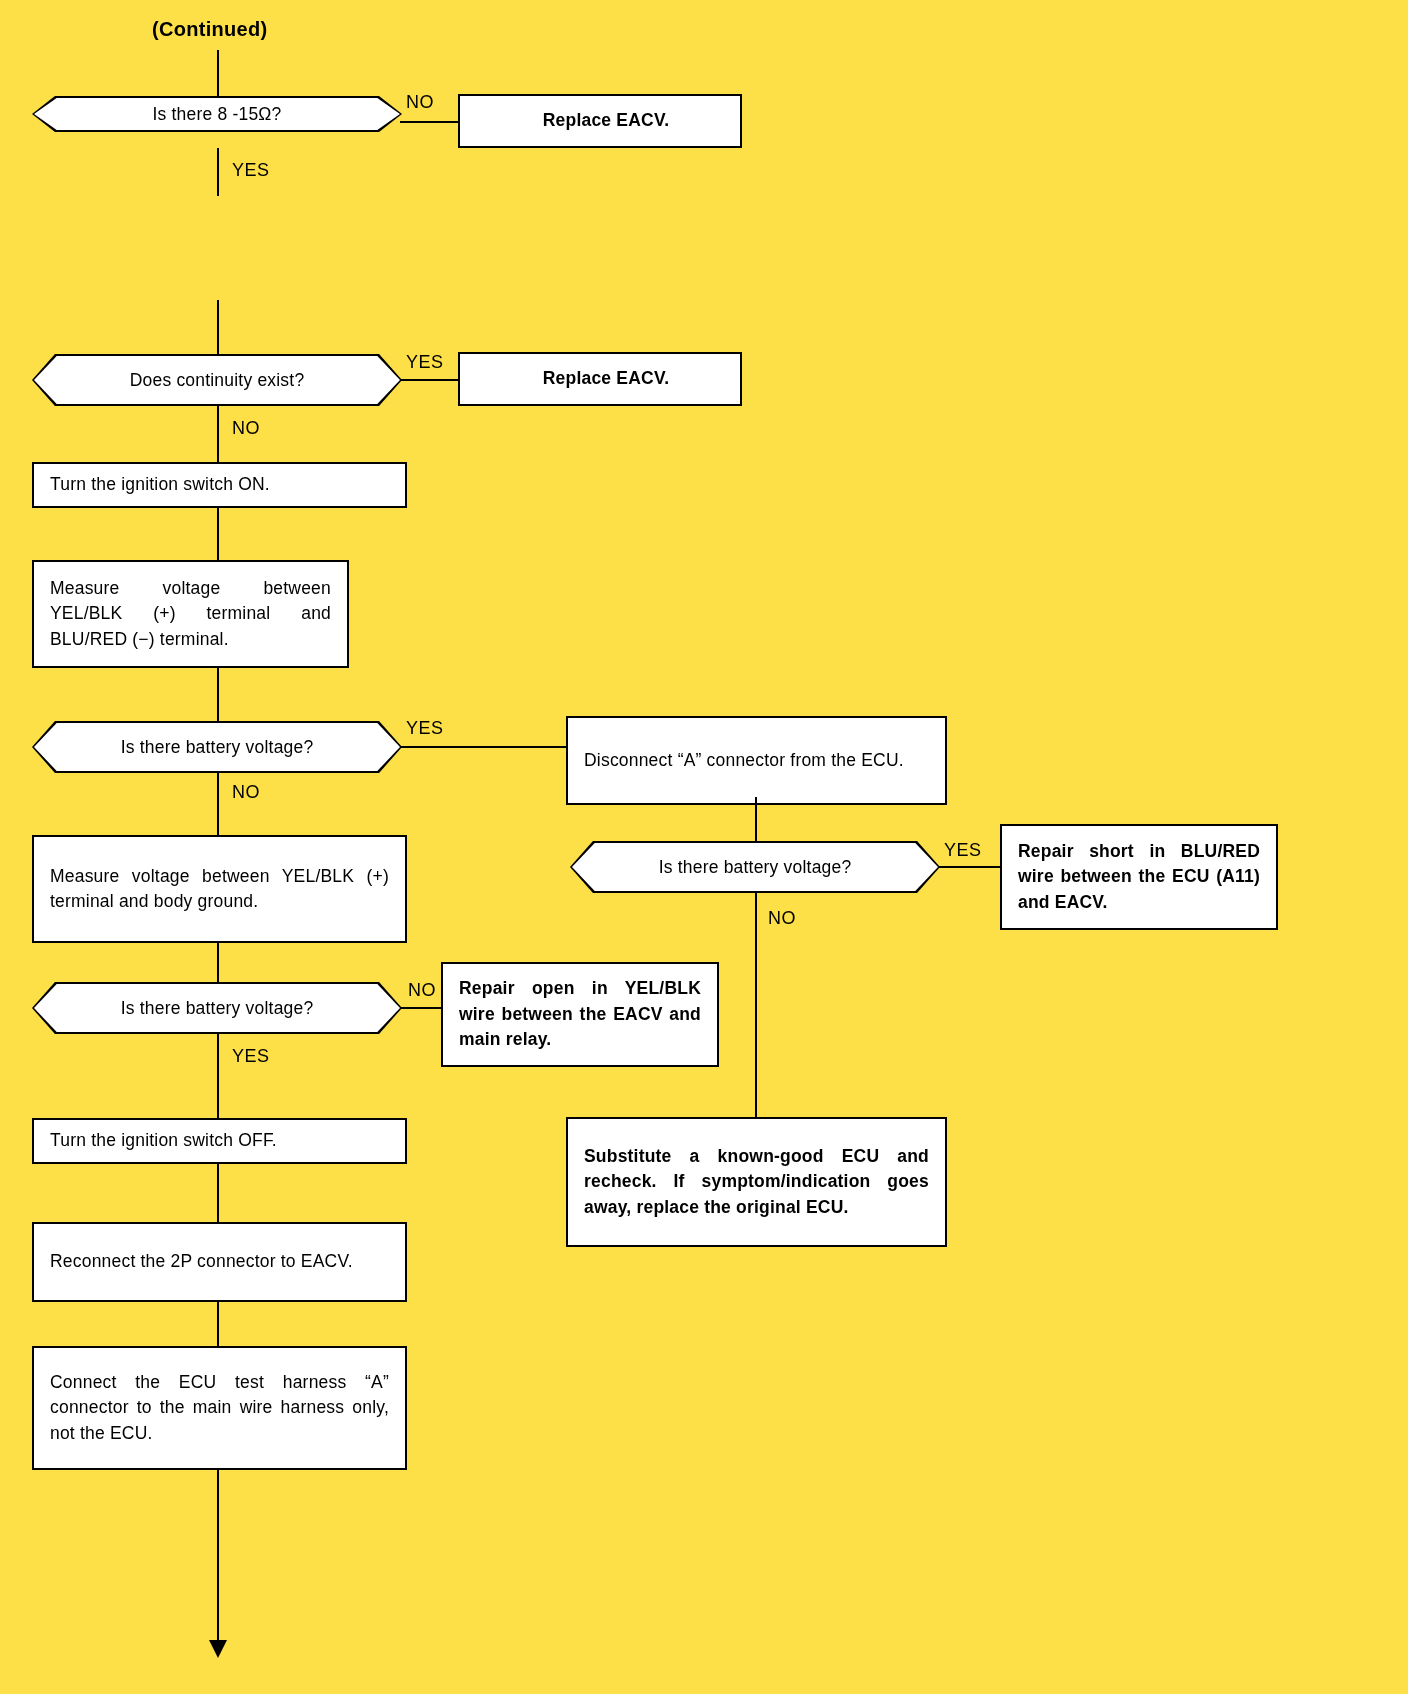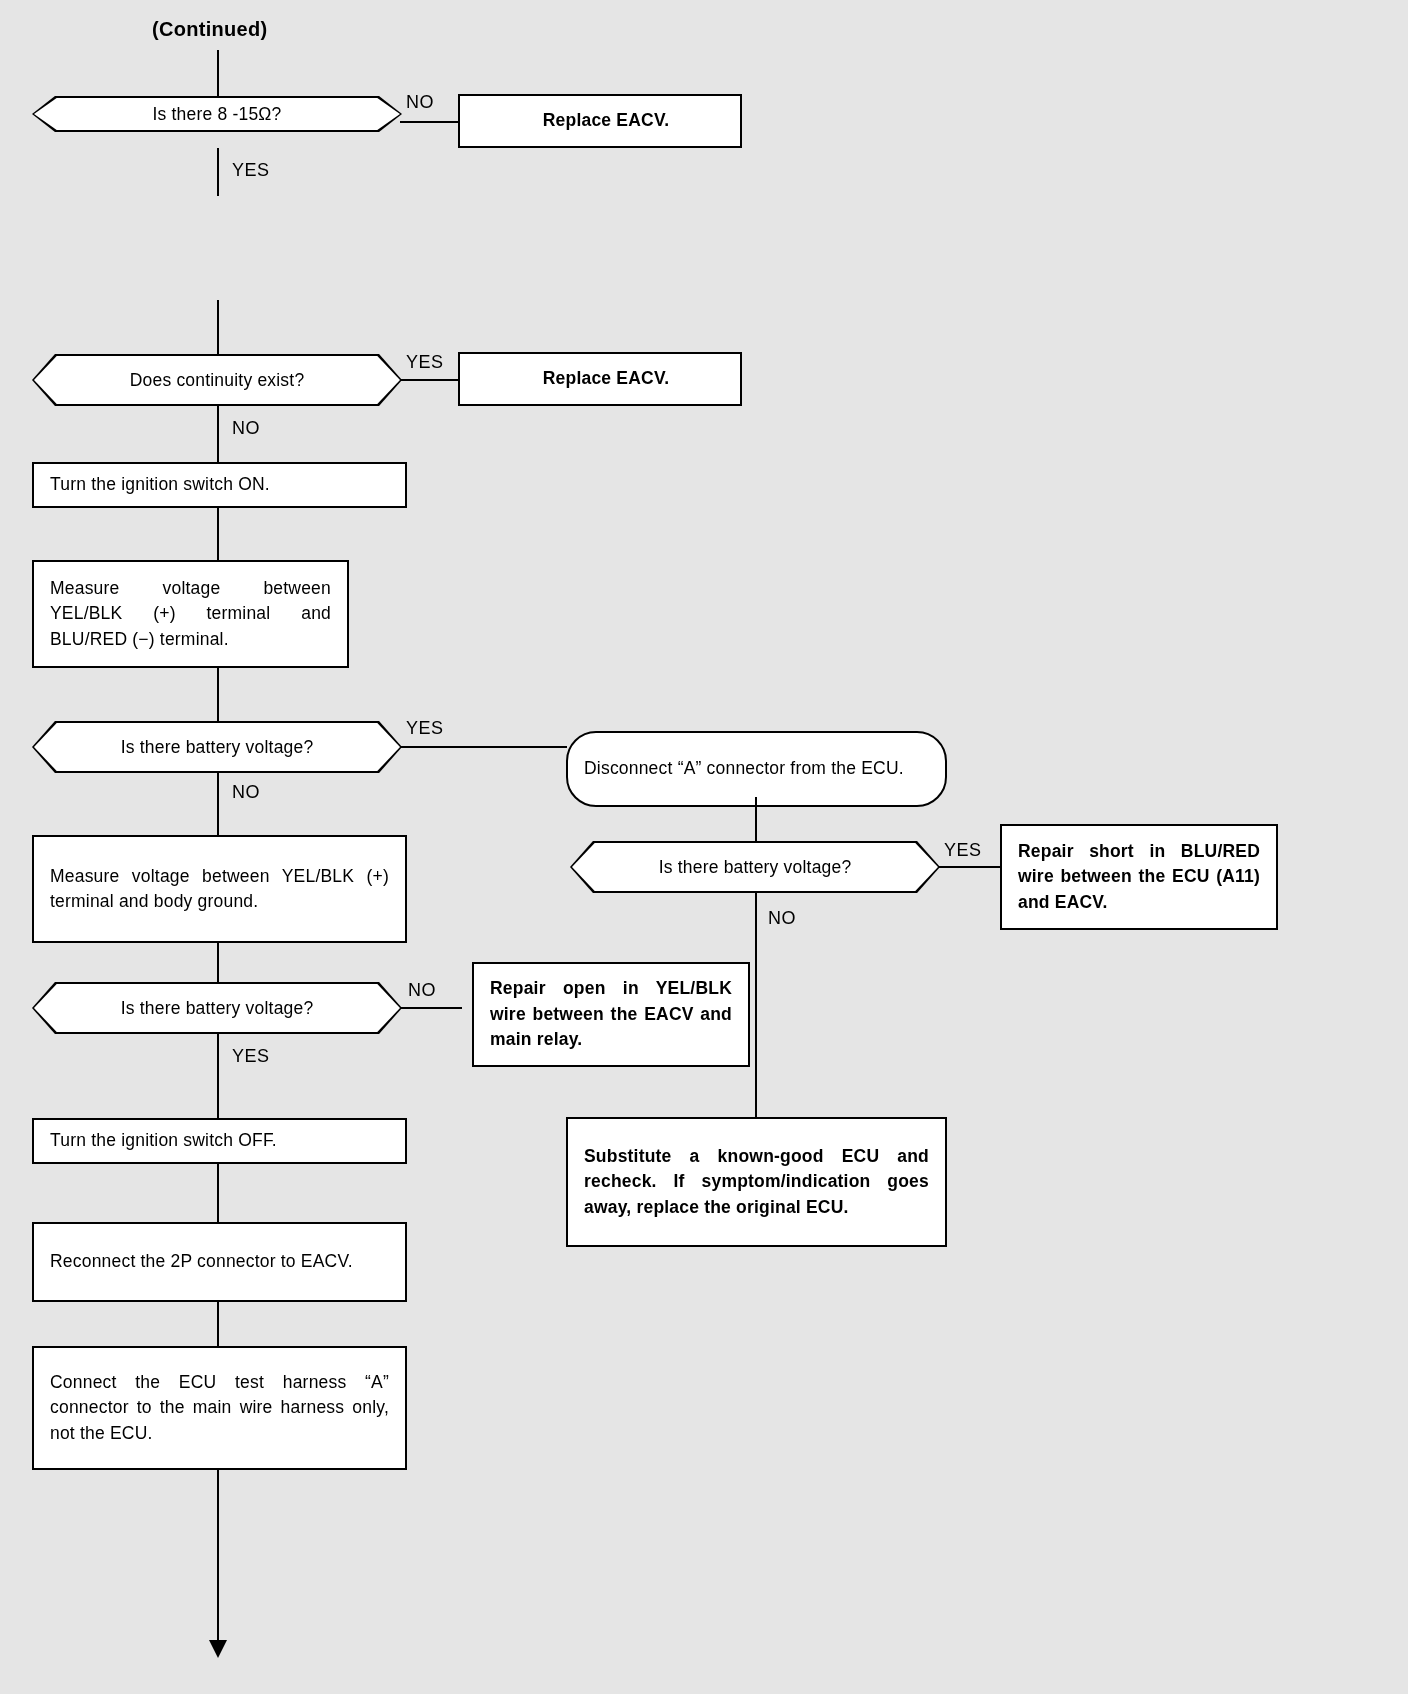--- a/index.html
+++ b/index.html
@@ -8,21 +8,21 @@
     background: #ffffff;
   }
   body {
     font-family: "Liberation Sans", sans-serif;
     color: #000000;
   }
   #page {
     position: relative;
     width: 1408px;
     height: 1694px;
-    background: #e5e5e5;
+    background: #fde047;
     overflow: hidden;
   }
   
   .node {
     position: absolute;
     box-sizing: border-box;
     background: #ffffff;
     border: 2px solid #000000;
     display: flex;
     align-items: center;
@@ -161,21 +161,21 @@
   <div class="vline" style="left:217px; top:668px; height:53px;"></div>
 
   <div class="decision" style="left:32px; top:721px; width:370px; height:52px;">
     <div class="inner"></div>
     <span class="txt">Is there battery voltage?</span>
   </div>
 
   <div class="hline" style="left:400px; top:746px; width:167px;"></div>
   <div class="edge-label" style="left:406px; top:718px;">YES</div>
 
-  <div class="node justified" style="left:566px; top:731px; width:381px; height:76px;border-radius:30px;">
+  <div class="node justified" style="left:566px; top:716px; width:381px; height:89px;">
     <span class="txt">Disconnect “A” connector from the ECU.</span>
   </div>
 
   <div class="vline" style="left:217px; top:773px; height:62px;"></div>
   <div class="edge-label" style="left:232px; top:782px;">NO</div>
 
   <div class="node justified" style="left:32px; top:835px; width:375px; height:108px;">
     <span class="txt">Measure voltage between YEL/BLK (+) terminal and body ground.</span>
   </div>
 
@@ -197,21 +197,21 @@
   <div class="vline" style="left:755px; top:893px; height:224px;"></div>
   <div class="edge-label" style="left:768px; top:908px;">NO</div>
 
   <div class="decision" style="left:32px; top:982px; width:370px; height:52px;">
     <div class="inner"></div>
     <span class="txt">Is there battery voltage?</span>
   </div>
 
   <div class="hline" style="left:400px; top:1007px; width:62px;"></div>
   <div class="edge-label" style="left:408px; top:980px;">NO</div>
-  <div class="node justified bold" style="left:472px; top:962px; width:278px; height:105px;">
+  <div class="node justified bold" style="left:441px; top:962px; width:278px; height:105px;">
     <span class="txt">Repair open in YEL/BLK wire between the EACV and main relay.</span>
   </div>
 
   <div class="vline" style="left:217px; top:1034px; height:84px;"></div>
   <div class="edge-label" style="left:232px; top:1046px;">YES</div>
 
   <div class="node" style="left:32px; top:1118px; width:375px; height:46px;">
     <span class="txt">Turn the ignition switch OFF.</span>
   </div>
 

